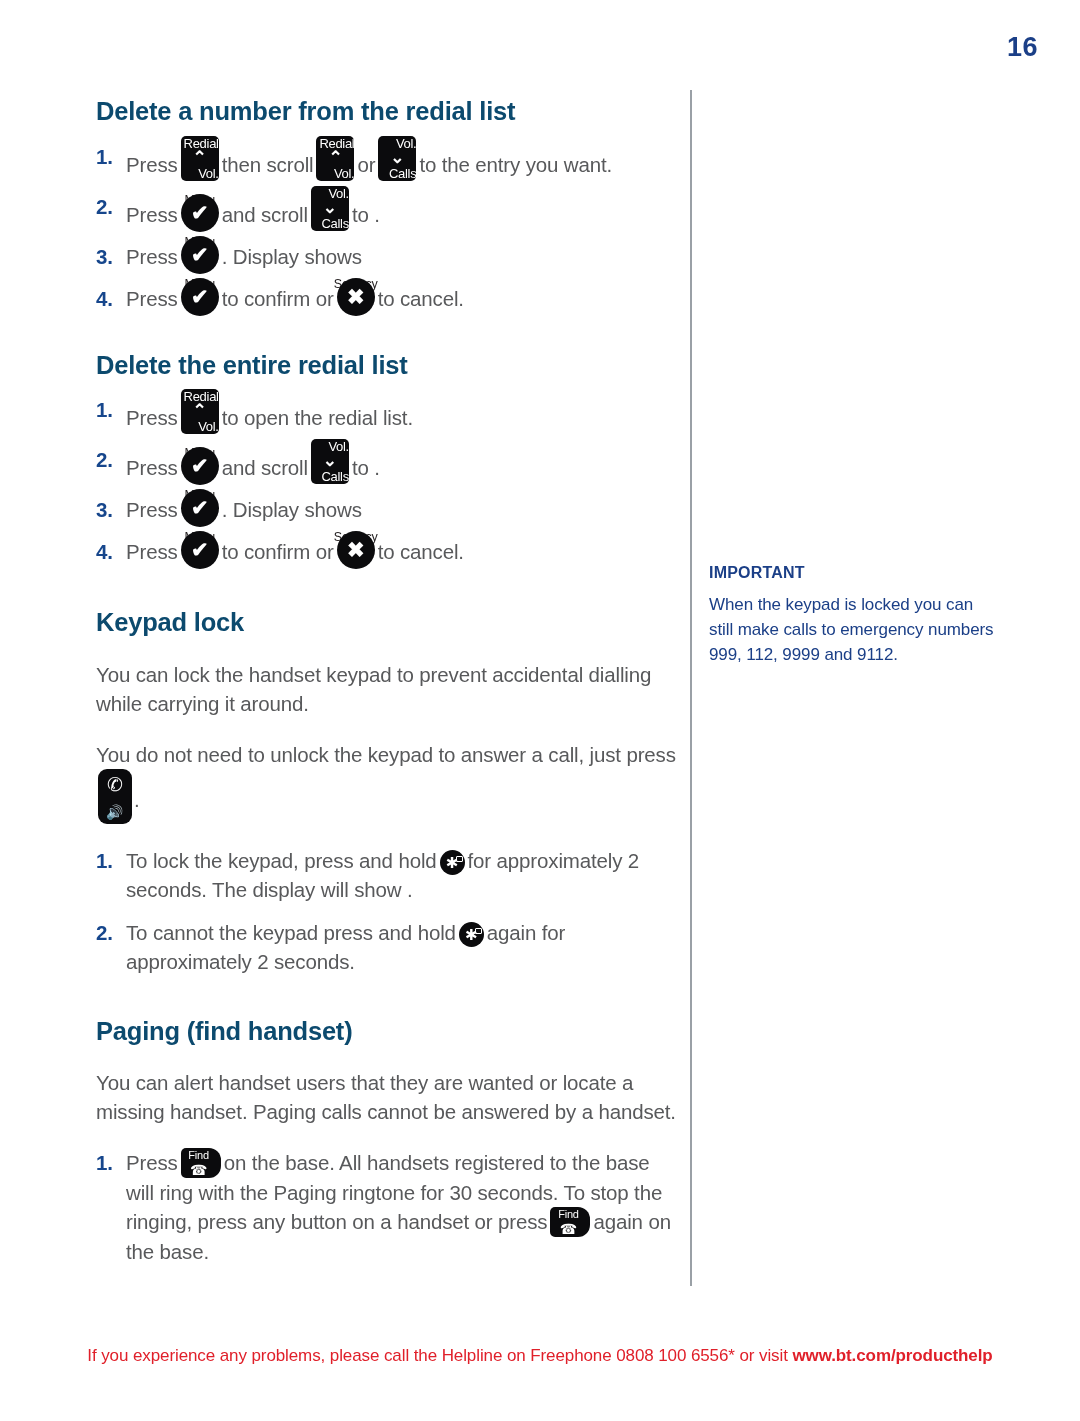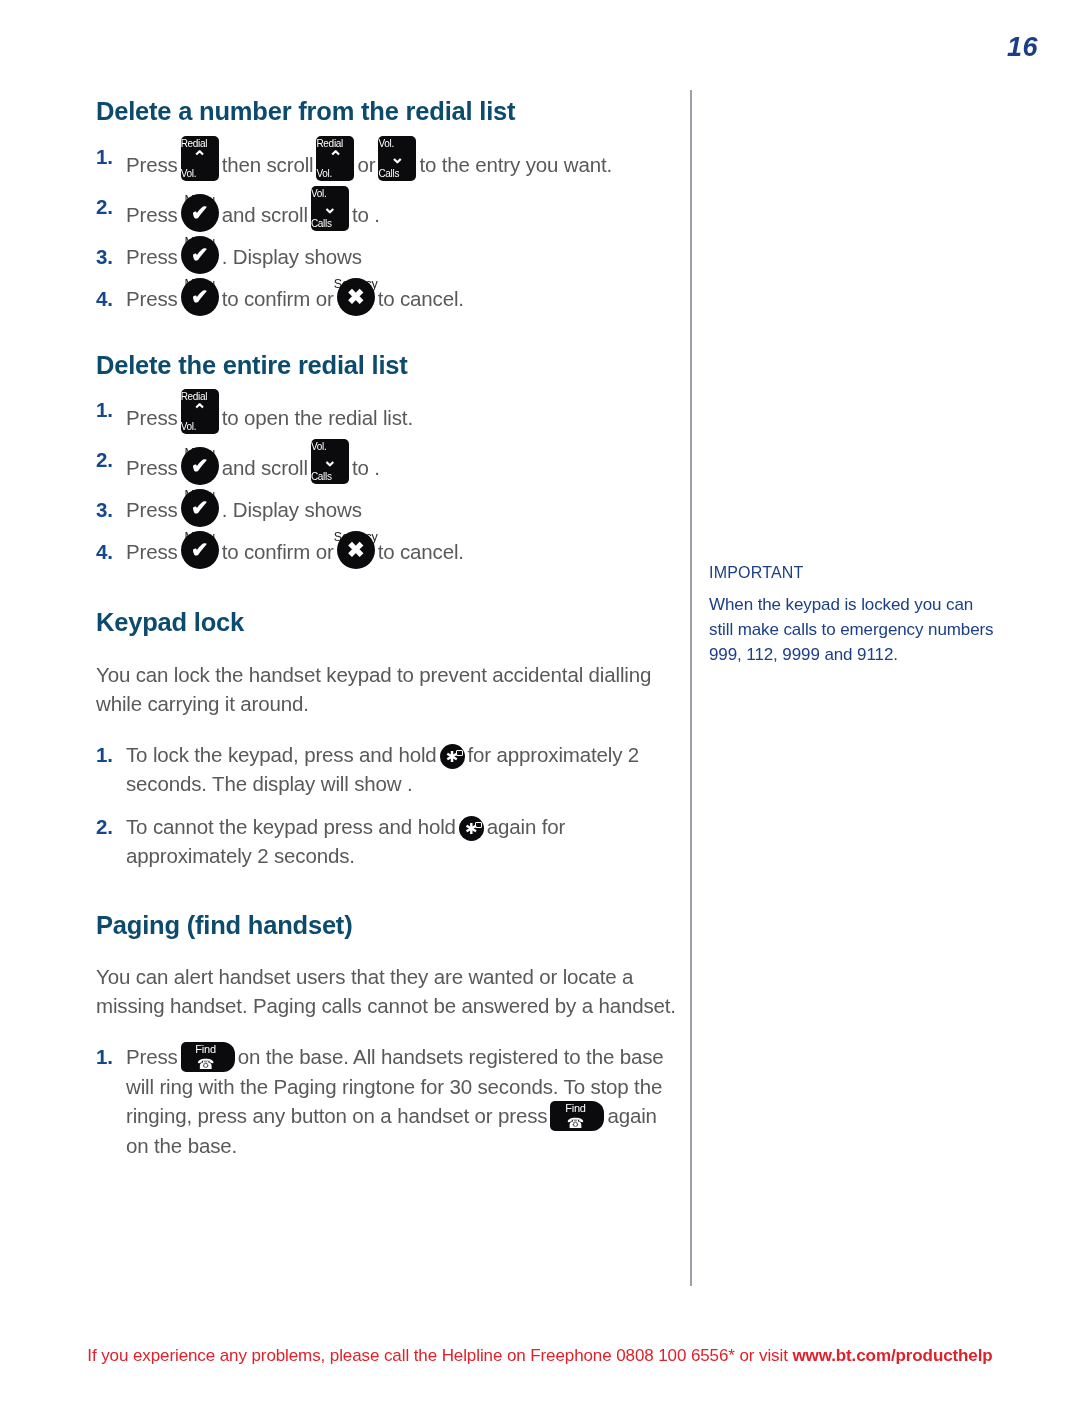--- a/index.html
+++ b/index.html
@@ -24,21 +24,20 @@
 
   
   .page-number {
     position: absolute;
     top: 32px;
     right: 42px;
     font-size: 27px;
     font-weight: bold;
     color: #1b3f87;
     letter-spacing: 0.5px;
-    font-style: italic;
   }
 
   
   .divider {
     position: absolute;
     left: 690px;
     top: 90px;
     width: 2px;
     height: 1196px;
     background: #9aa0a6;
@@ -103,23 +102,23 @@
     width: 38px;
     height: 45px;
     position: relative;
     margin: 0 3px;
     overflow: hidden;
   }
   .keycap .ktop,
   .keycap .kbot {
     position: absolute;
     left: 0; right: 0;
-    text-align: left;
+    text-align: right;
     color: #ffffff;
-    font-size: 10px;
+    font-size: 13px;
     font-family: "Liberation Sans", sans-serif;
     line-height: 11px;
     white-space: nowrap;
     letter-spacing: -0.3px;
   }
   .keycap .ktop { top: 2px; }
   .keycap .kbot { bottom: 2px; }
   .keycap .kchev {
     position: absolute;
     left: 0; right: 0;
@@ -222,21 +221,21 @@
     height: 6px;
     border: 1.4px solid #fff;
     border-radius: 1px;
     box-sizing: border-box;
   }
 
   
   .key-find {
     display: inline-block;
     vertical-align: -8px;
-    width: 54px;
+    width: 40px;
     height: 30px;
     background: #0b0b0d;
     border-radius: 5px 12px 12px 5px;
     position: relative;
     margin: 0 3px;
   }
   .key-find .ft {
     position: absolute;
     top: 1px; left: 0; right: 4px;
     text-align: center;
@@ -260,21 +259,21 @@
     left: 709px;
     width: 290px;
   }
   .side-note {
     color: #1b3f87;
     font-size: 17px;
     line-height: 25px;
     letter-spacing: -0.1px;
   }
   .side-note .side-head {
-    font-weight: normal;
+    font-weight: bold;
     font-size: 16px;
     letter-spacing: 0.2px;
     display: block;
     margin-bottom: 7px;
   }
 
   
   .footer {
     position: absolute;
     left: 0;
@@ -335,20 +334,21 @@
 
       <li>
         <span class="num">4.</span><span>Press</span><span class="wrapkey"><span class="keylabel-above">Menu</span><span class="keycirc"><span class="glyph">✔</span></span></span><span>to confirm or</span><span class="wrapkey"><span class="keylabel-above">Secrecy</span><span class="keycirc"><span class="glyph">✖</span></span></span><span>to cancel.</span>
       </li>
     </ol>
 
     <h2 class="section-title gap-top" style="margin-top:34px;margin-bottom:22px;">Keypad lock</h2>
 
     <p class="body-text" style="margin-bottom:22px;">You can lock the handset keypad to prevent accidental dialling while carrying it around.</p>
 
+    <p class="body-text" style="margin-bottom:22px;"><span>You do not need to unlock the keypad to answer a call, just press</span><span class="key-answer"><span class="ph">✆</span><span class="sp">🔊</span></span>.</p>
 
     <ol class="steps loose">
       <li>
         <span class="num">1.</span><span>To lock the keypad, press and hold</span><span class="key-star"><span class="st">✱</span><span class="lockdot"></span></span><span>for approximately 2 seconds. The display will show .</span>
       </li>
       <li>
         <span class="num">2.</span><span>To cannot the keypad press and hold</span><span class="key-star"><span class="st">✱</span><span class="lockdot"></span></span><span>again for approximately 2 seconds.</span>
       </li>
     </ol>
 

